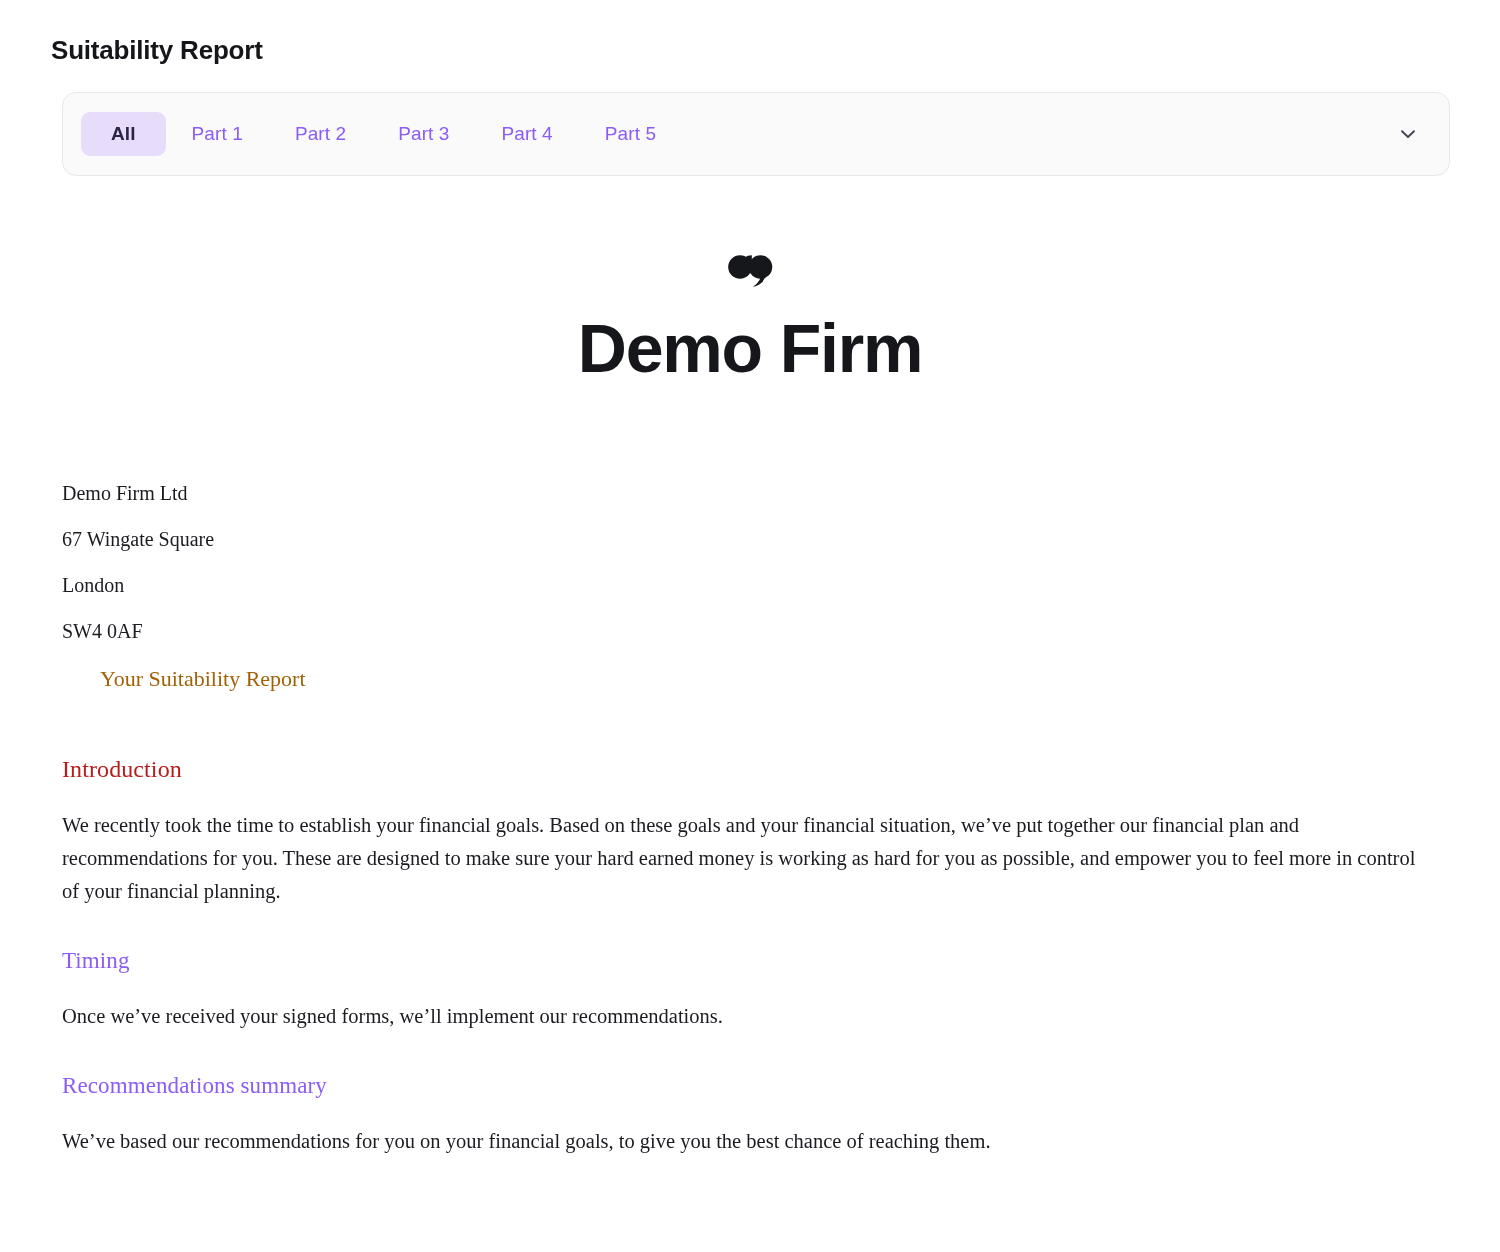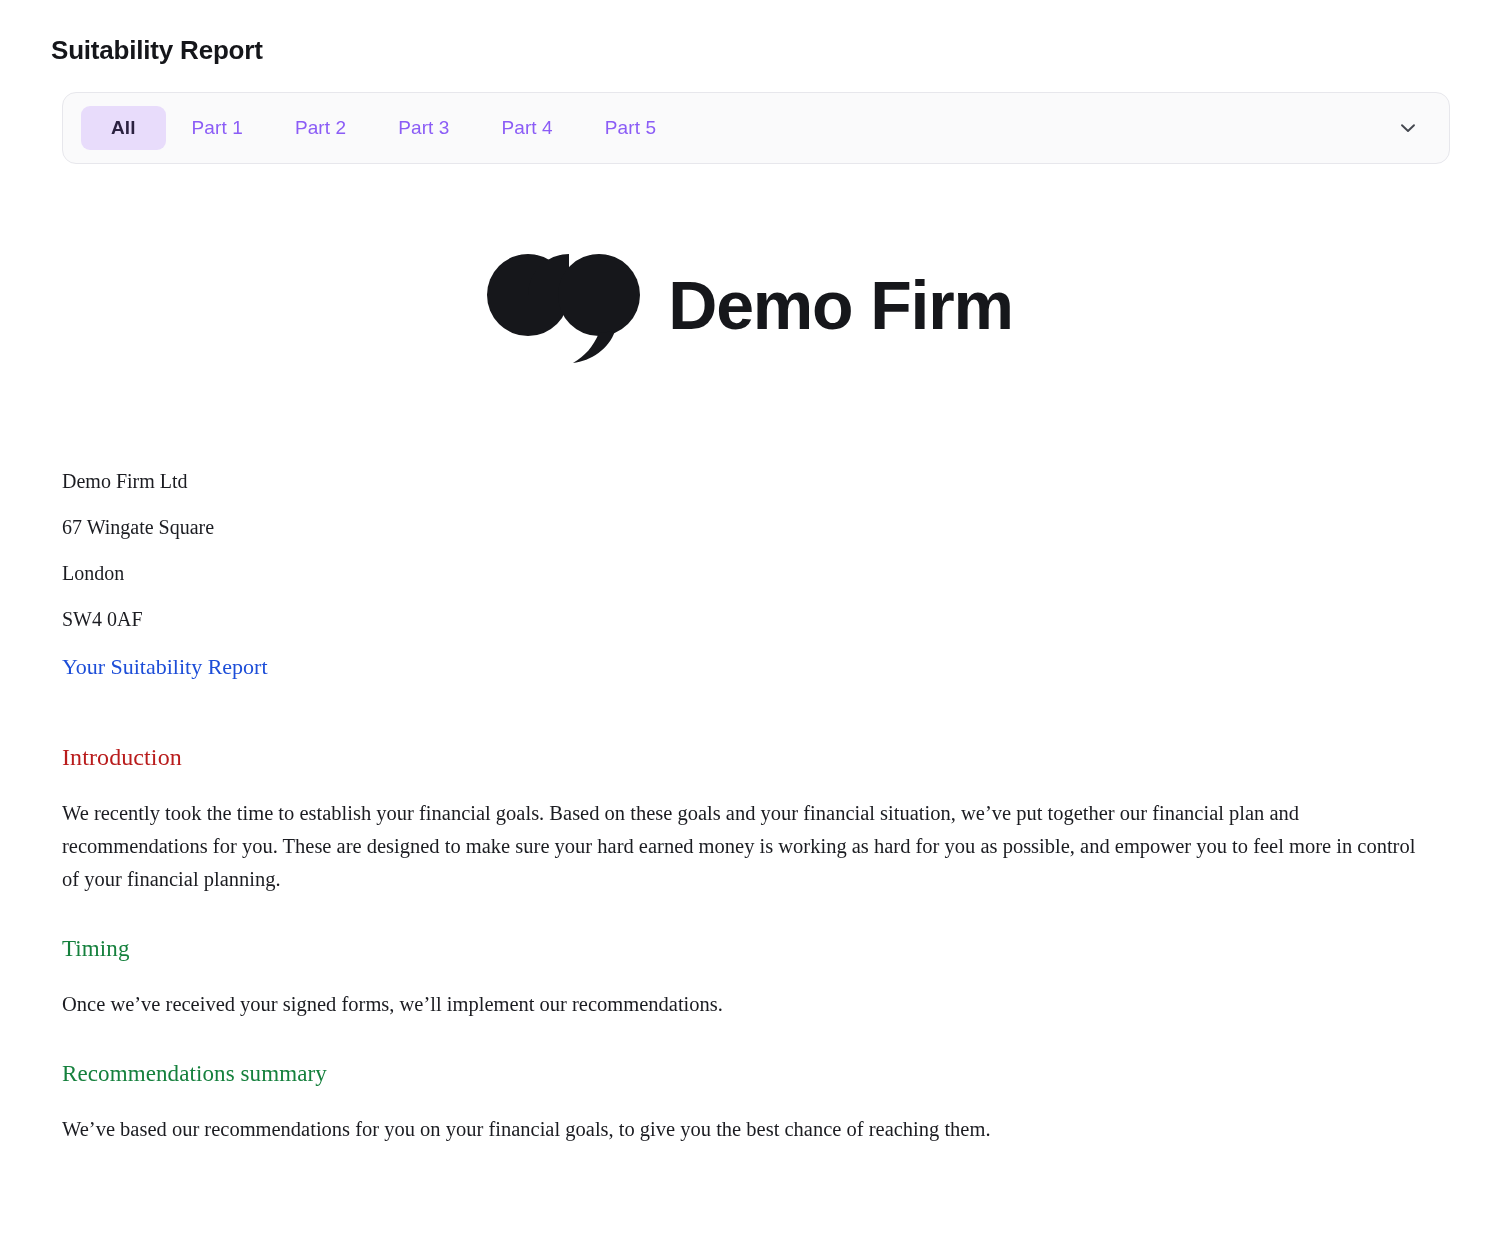--- a/index.html
+++ b/index.html
@@ -23,21 +23,21 @@
   .page-title {
     font-size: 26px;
     font-weight: bold;
     letter-spacing: -0.2px;
     color: #15161a;
     margin: 35px 0 0 51px;
   }
   
   .tabbar {
     margin: 26px 50px 0 62px;
-    height: 72px;
+    height: 84px;
     border: 1px solid #e7e7ec;
     border-radius: 14px;
     background: #fafafb;
     display: flex;
     align-items: center;
     padding: 0 22px 0 18px;
     position: relative;
   }
   .tabs {
     display: flex;
@@ -71,20 +71,21 @@
     margin-right: 6px;
   }
   
   .logo-wrap {
     margin-top: 76px;
     display: flex;
     align-items: center;
     justify-content: center;
     gap: 26px;
     height: 130px;
+    flex-direction: column;
   }
   .logo-mark { display: block; }
   .logo-text {
     font-size: 68px;
     font-weight: bold;
     letter-spacing: -1.2px;
     color: #16171b;
     line-height: 1;
   }
   
@@ -94,34 +95,35 @@
     font-family: Liberation Serif, serif;
   }
   .addr-line {
     font-size: 20px;
     line-height: 46px;
     color: #1b1c21;
   }
   .doc-subtitle {
     font-size: 22px;
     line-height: 46px;
-    color: #1d4ed8;
+    color: #a16207;
     margin-top: 2px;
+    margin-left: 38px;
   }
   h2.sec {
     font-size: 24px;
     font-weight: normal;
     color: #b91c1c;
     margin: 54px 0 0 0;
     letter-spacing: 0.1px;
   }
   h3.sub {
     font-size: 23px;
     font-weight: normal;
-    color: #15803d;
+    color: #8b5cf6;
     margin: 40px 0 0 0;
     letter-spacing: 0.1px;
   }
   p.body {
     font-size: 20.5px;
     line-height: 33px;
     color: #1b1c21;
     margin: 26px 0 0 0;
     max-width: 1375px;
   }

